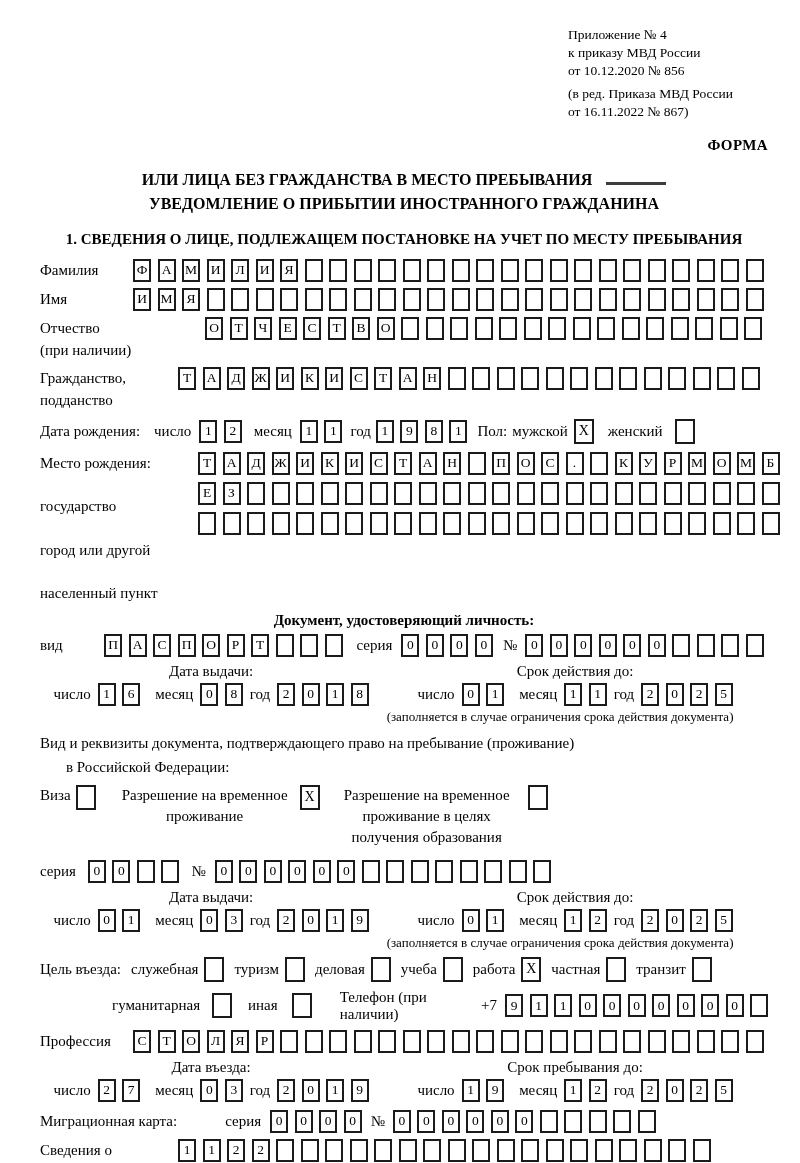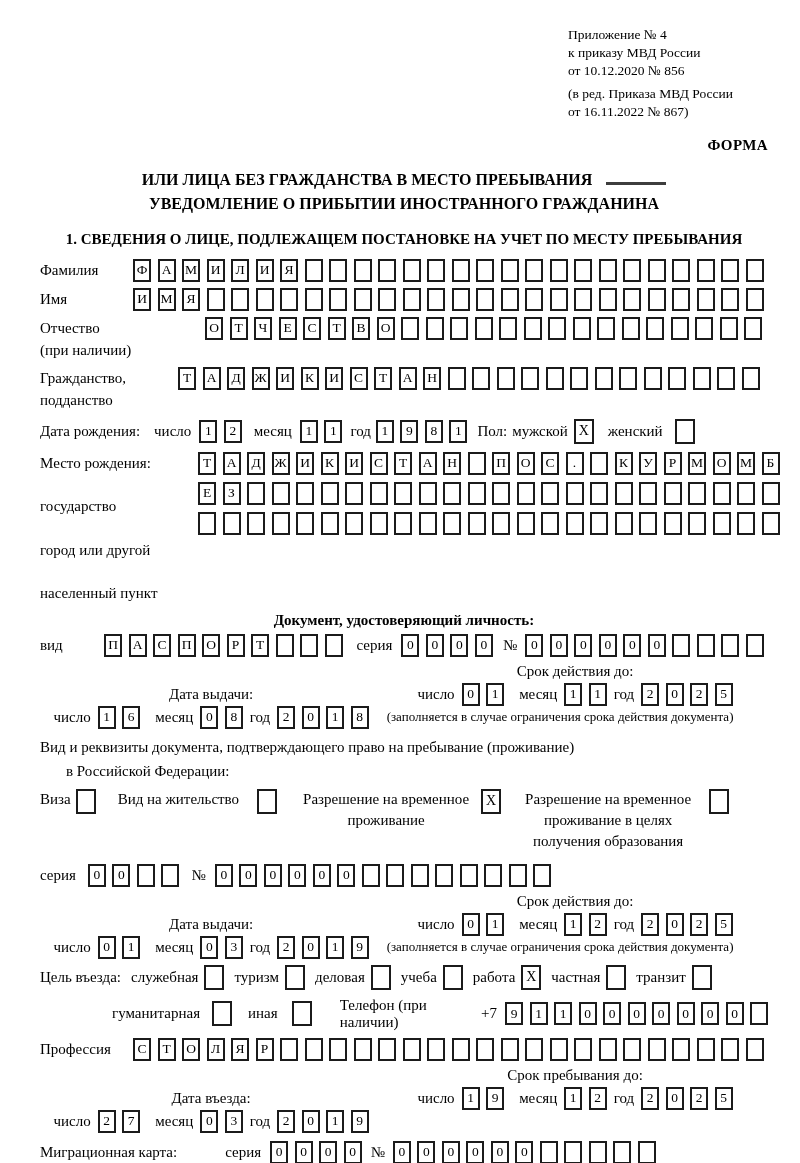--- a/index.html
+++ b/index.html
@@ -30,21 +30,21 @@
        display:inline-flex;align-items:center;justify-content:center;font-size:14px;}
 
   .w93{width:93px;} .w138{width:138px;} .w158{width:158px;} .w165{width:165px;}
 
   .rows-col{display:flex;flex-direction:column;gap:7px;}
 
   .center-h{text-align:center;font-weight:bold;margin:6px 0 5px 0;}
 
   
   .datecols{display:flex;margin:2px 0 4px 0;}
-  .dcol-l{width:47%;margin-top:23px;}
+  .dcol-l{width:47%;}
   .dcol-r{width:53%;}
   .date-h{text-align:center;margin-bottom:3px;}
   .dategrp{display:flex;align-items:center;gap:7px;justify-content:center;}
   .date-note{font-size:13px;white-space:nowrap;margin-top:3px;margin-left:-30px;text-align:center;}
 
   
   .intro{line-height:24px;margin-top:6px;}
   .opts{display:flex;align-items:flex-start;margin-top:6px;margin-bottom:8px;}
   .opt{display:flex;align-items:flex-start;}
   .opt-label{line-height:21px;}
@@ -413,24 +413,20 @@
   </div>
 
   <div class="intro">Вид и реквизиты документа, подтверждающего право на пребывание (проживание)</div>
   <div class="intro" style="margin-top:0;margin-left:26px;">в Российской Федерации:</div>
 
   <div class="opts">
     <div class="opt">
       <span class="opt-label">Виза</span>
       <span class="chk" style="margin-left:5px;"></span>
     </div>
-    <div class="opt" style="margin-left:22px;">
-      <span class="opt-label">Вид на жительство</span>
-      <span class="chk" style="margin-left:18px;"></span>
-    </div>
     <div class="opt" style="margin-left:24px;">
       <span class="opt-label c2">Разрешение на временное проживание</span>
       <span class="chk" style="margin-left:10px;">X</span>
     </div>
     <div class="opt" style="margin-left:16px;">
       <span class="opt-label c3">Разрешение на временное проживание в целях получения образования</span>
       <span class="chk" style="margin-left:10px;"></span>
     </div>
   </div>
 

